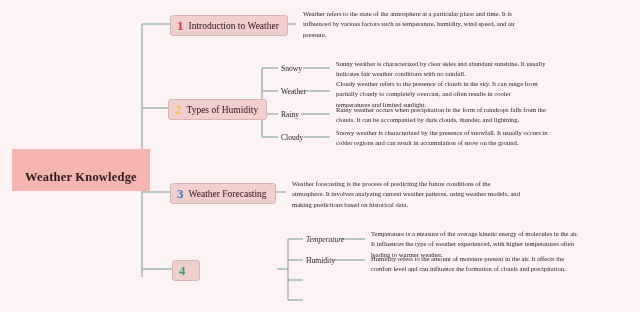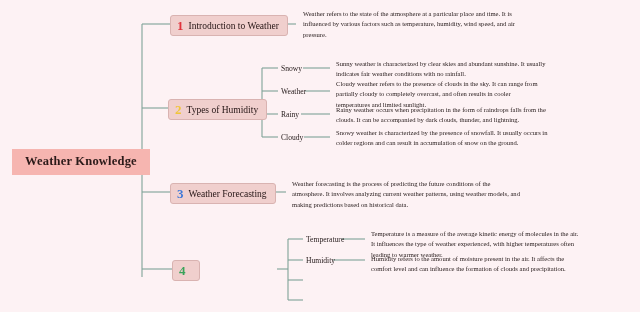--- a/index.html
+++ b/index.html
@@ -31,21 +31,21 @@
     position: absolute;
     box-sizing: border-box;
     display: flex;
     align-items: center;
     white-space: nowrap;
   }
   
   .root {
     background: #f6b5b0;
     border-radius: 0;
-    padding: 5px 13px 6px 13px;
+    padding: 21px 13px 6px 13px;
     font-weight: bold;
     font-size: 12.5px;
     color: #2b1a19;
     letter-spacing: .2px;
     box-shadow: 0 0 0 0 transparent;
   }
   
   .branch {
     background: #f0cfcd;
     border: 1px solid #d9b3b1;
@@ -153,21 +153,21 @@
   <div class="node branch" style="left:170px; top:183px;">
     <span class="num" style="color:#3f78d8;">3</span>
     <span class="btxt">Weather Forecasting</span>
   </div>
   <div class="desc" style="left:292px; top:179px; width:230px;">Weather forecasting is the process of predicting the future conditions of the atmosphere. It involves analyzing current weather patterns, using weather models, and making predictions based on historical data.</div>
 
   <div class="node branch" style="left:172px; top:260px;">
     <span class="num" style="color:#3aa35a;">4</span>
   </div>
 
-  <div class="sublabel" style="left:306px; top:235px;">Temperature</div>
+  <div class="sublabel" style="left:306px; top:235px;font-style:italic;">Temperature</div>
   <div class="desc" style="left:371px; top:229px; width:212px;">Temperature is a measure of the average kinetic energy of molecules in the air. It influences the type of weather experienced, with higher temperatures often leading to warmer weather.</div>
 
   <div class="sublabel" style="left:306px; top:256px;">Humidity</div>
   <div class="desc" style="left:371px; top:254px; width:212px;">Humidity refers to the amount of moisture present in the air. It affects the comfort level and can influence the formation of clouds and precipitation.</div>
 
   <div class="sublabel" style="left:306px; top:276px;"></div>
   <div class="sublabel" style="left:306px; top:296px;"></div>
 
 </div>
 

